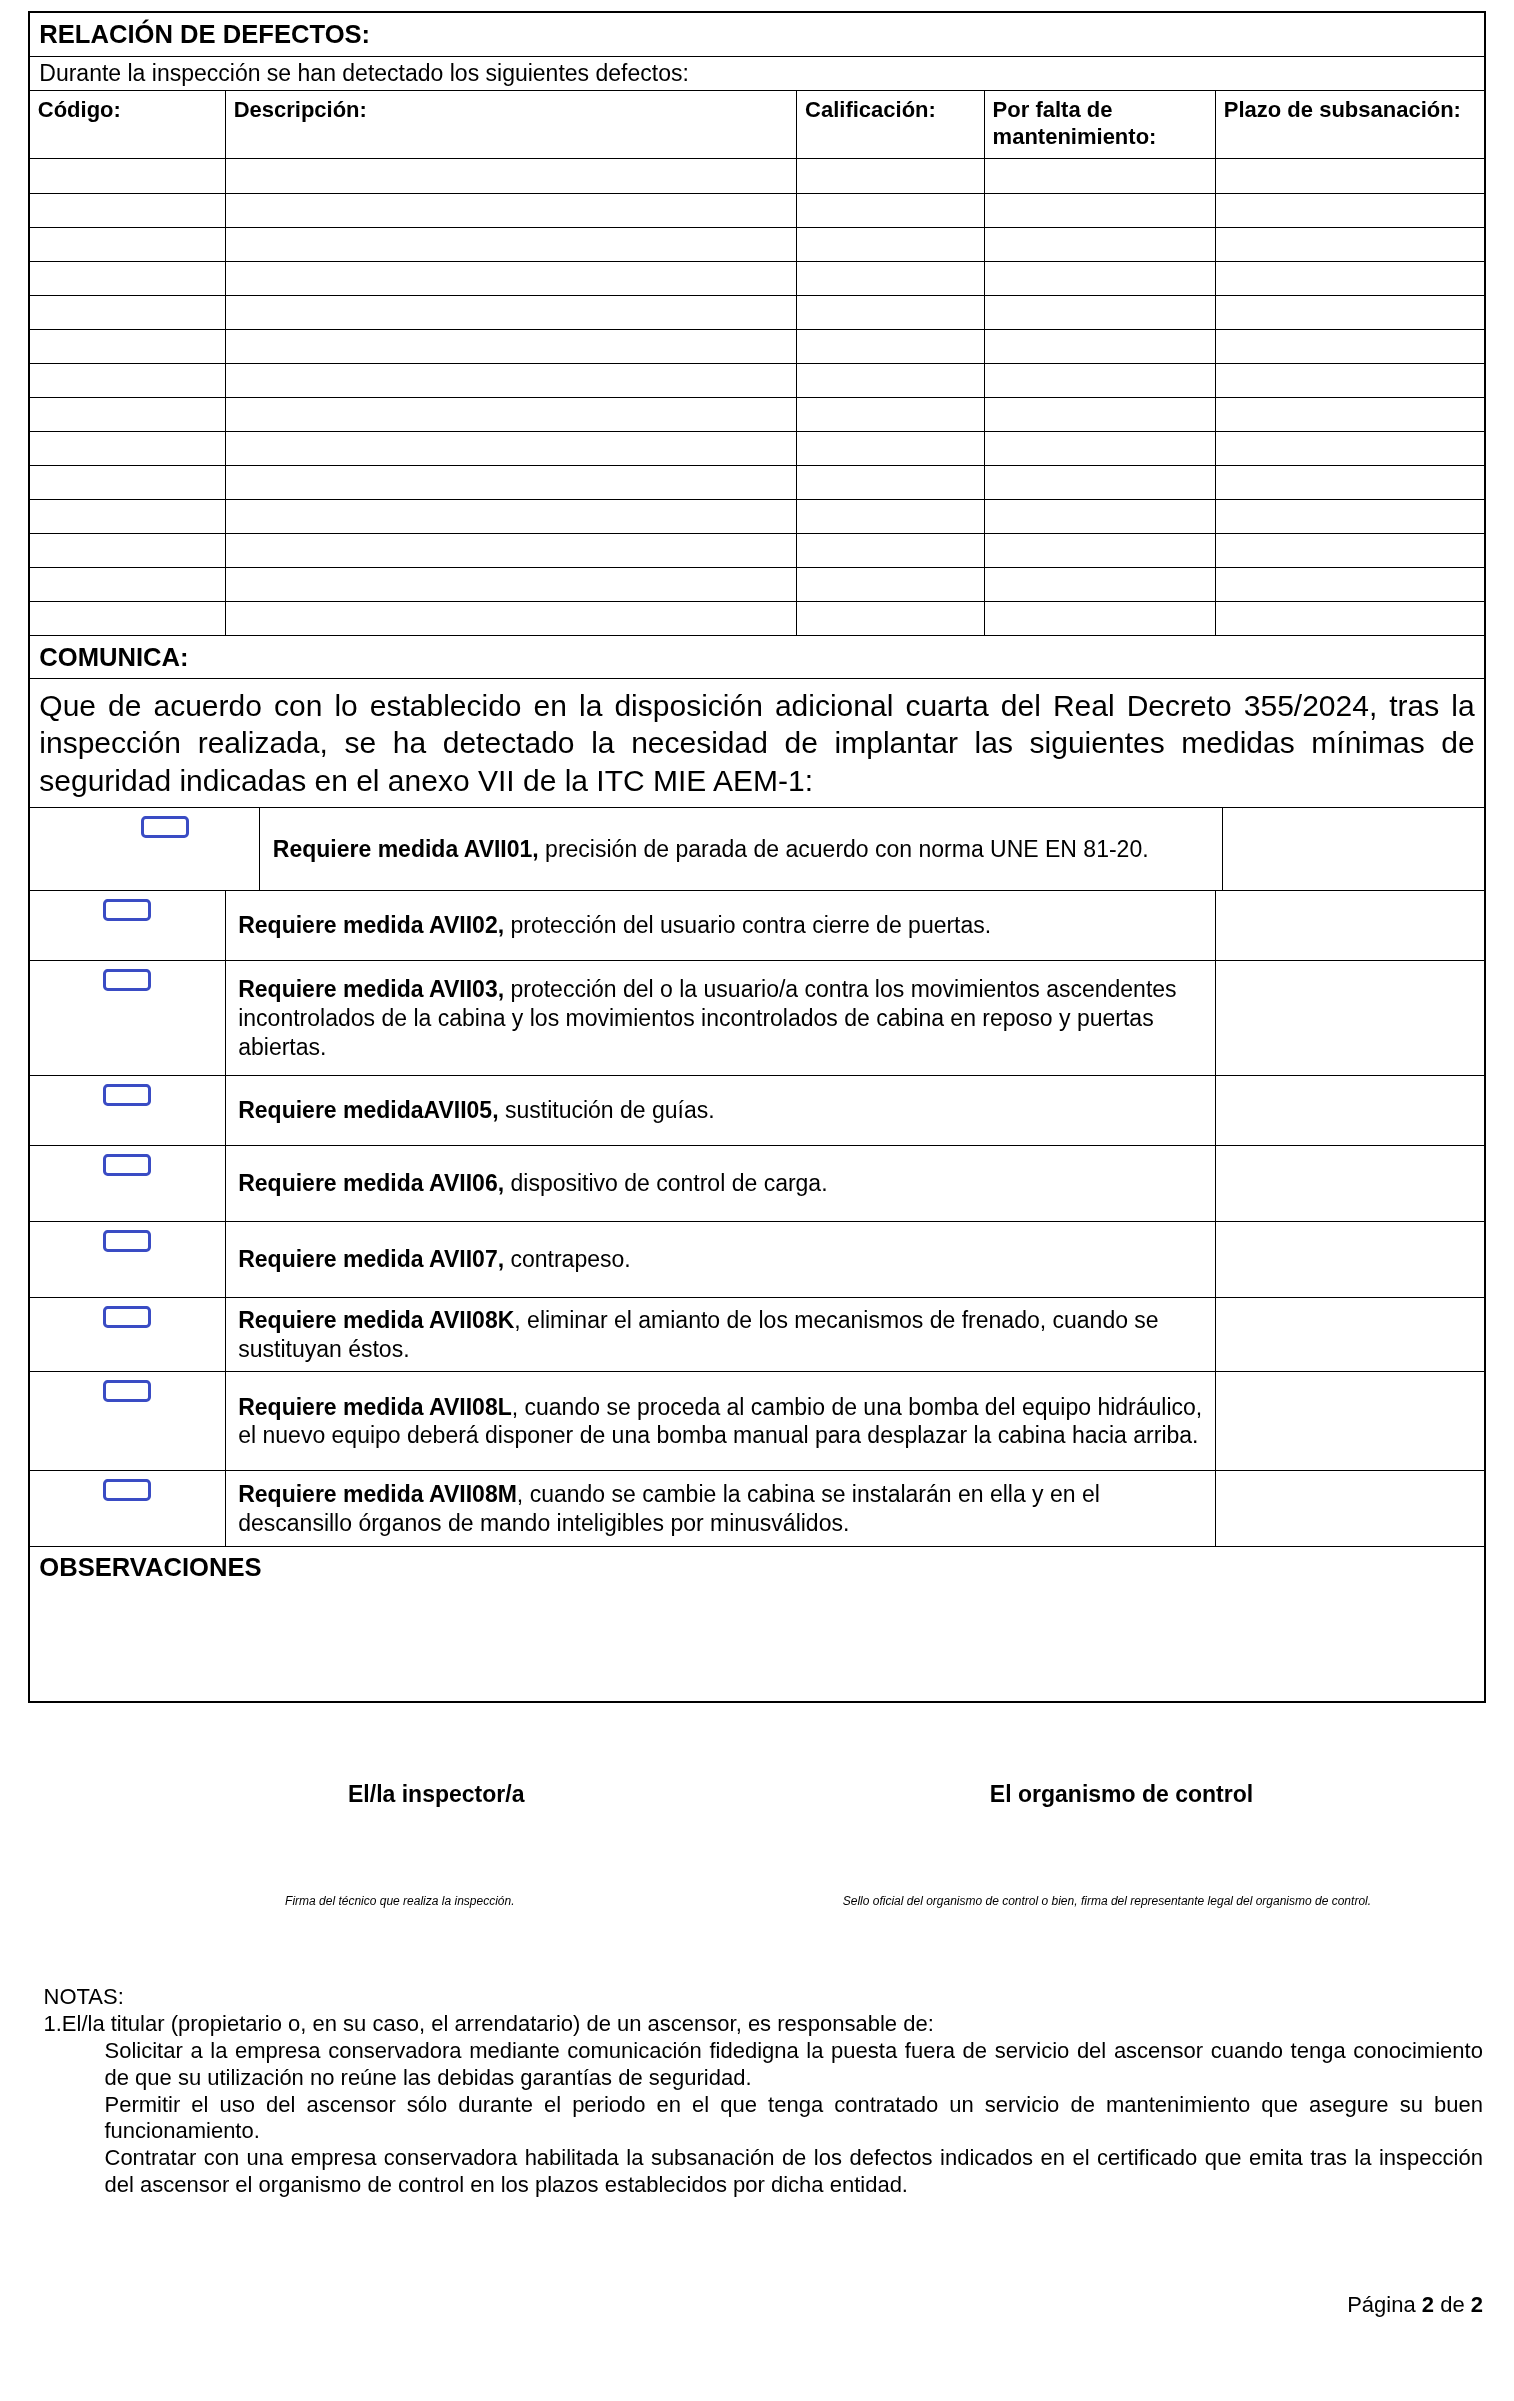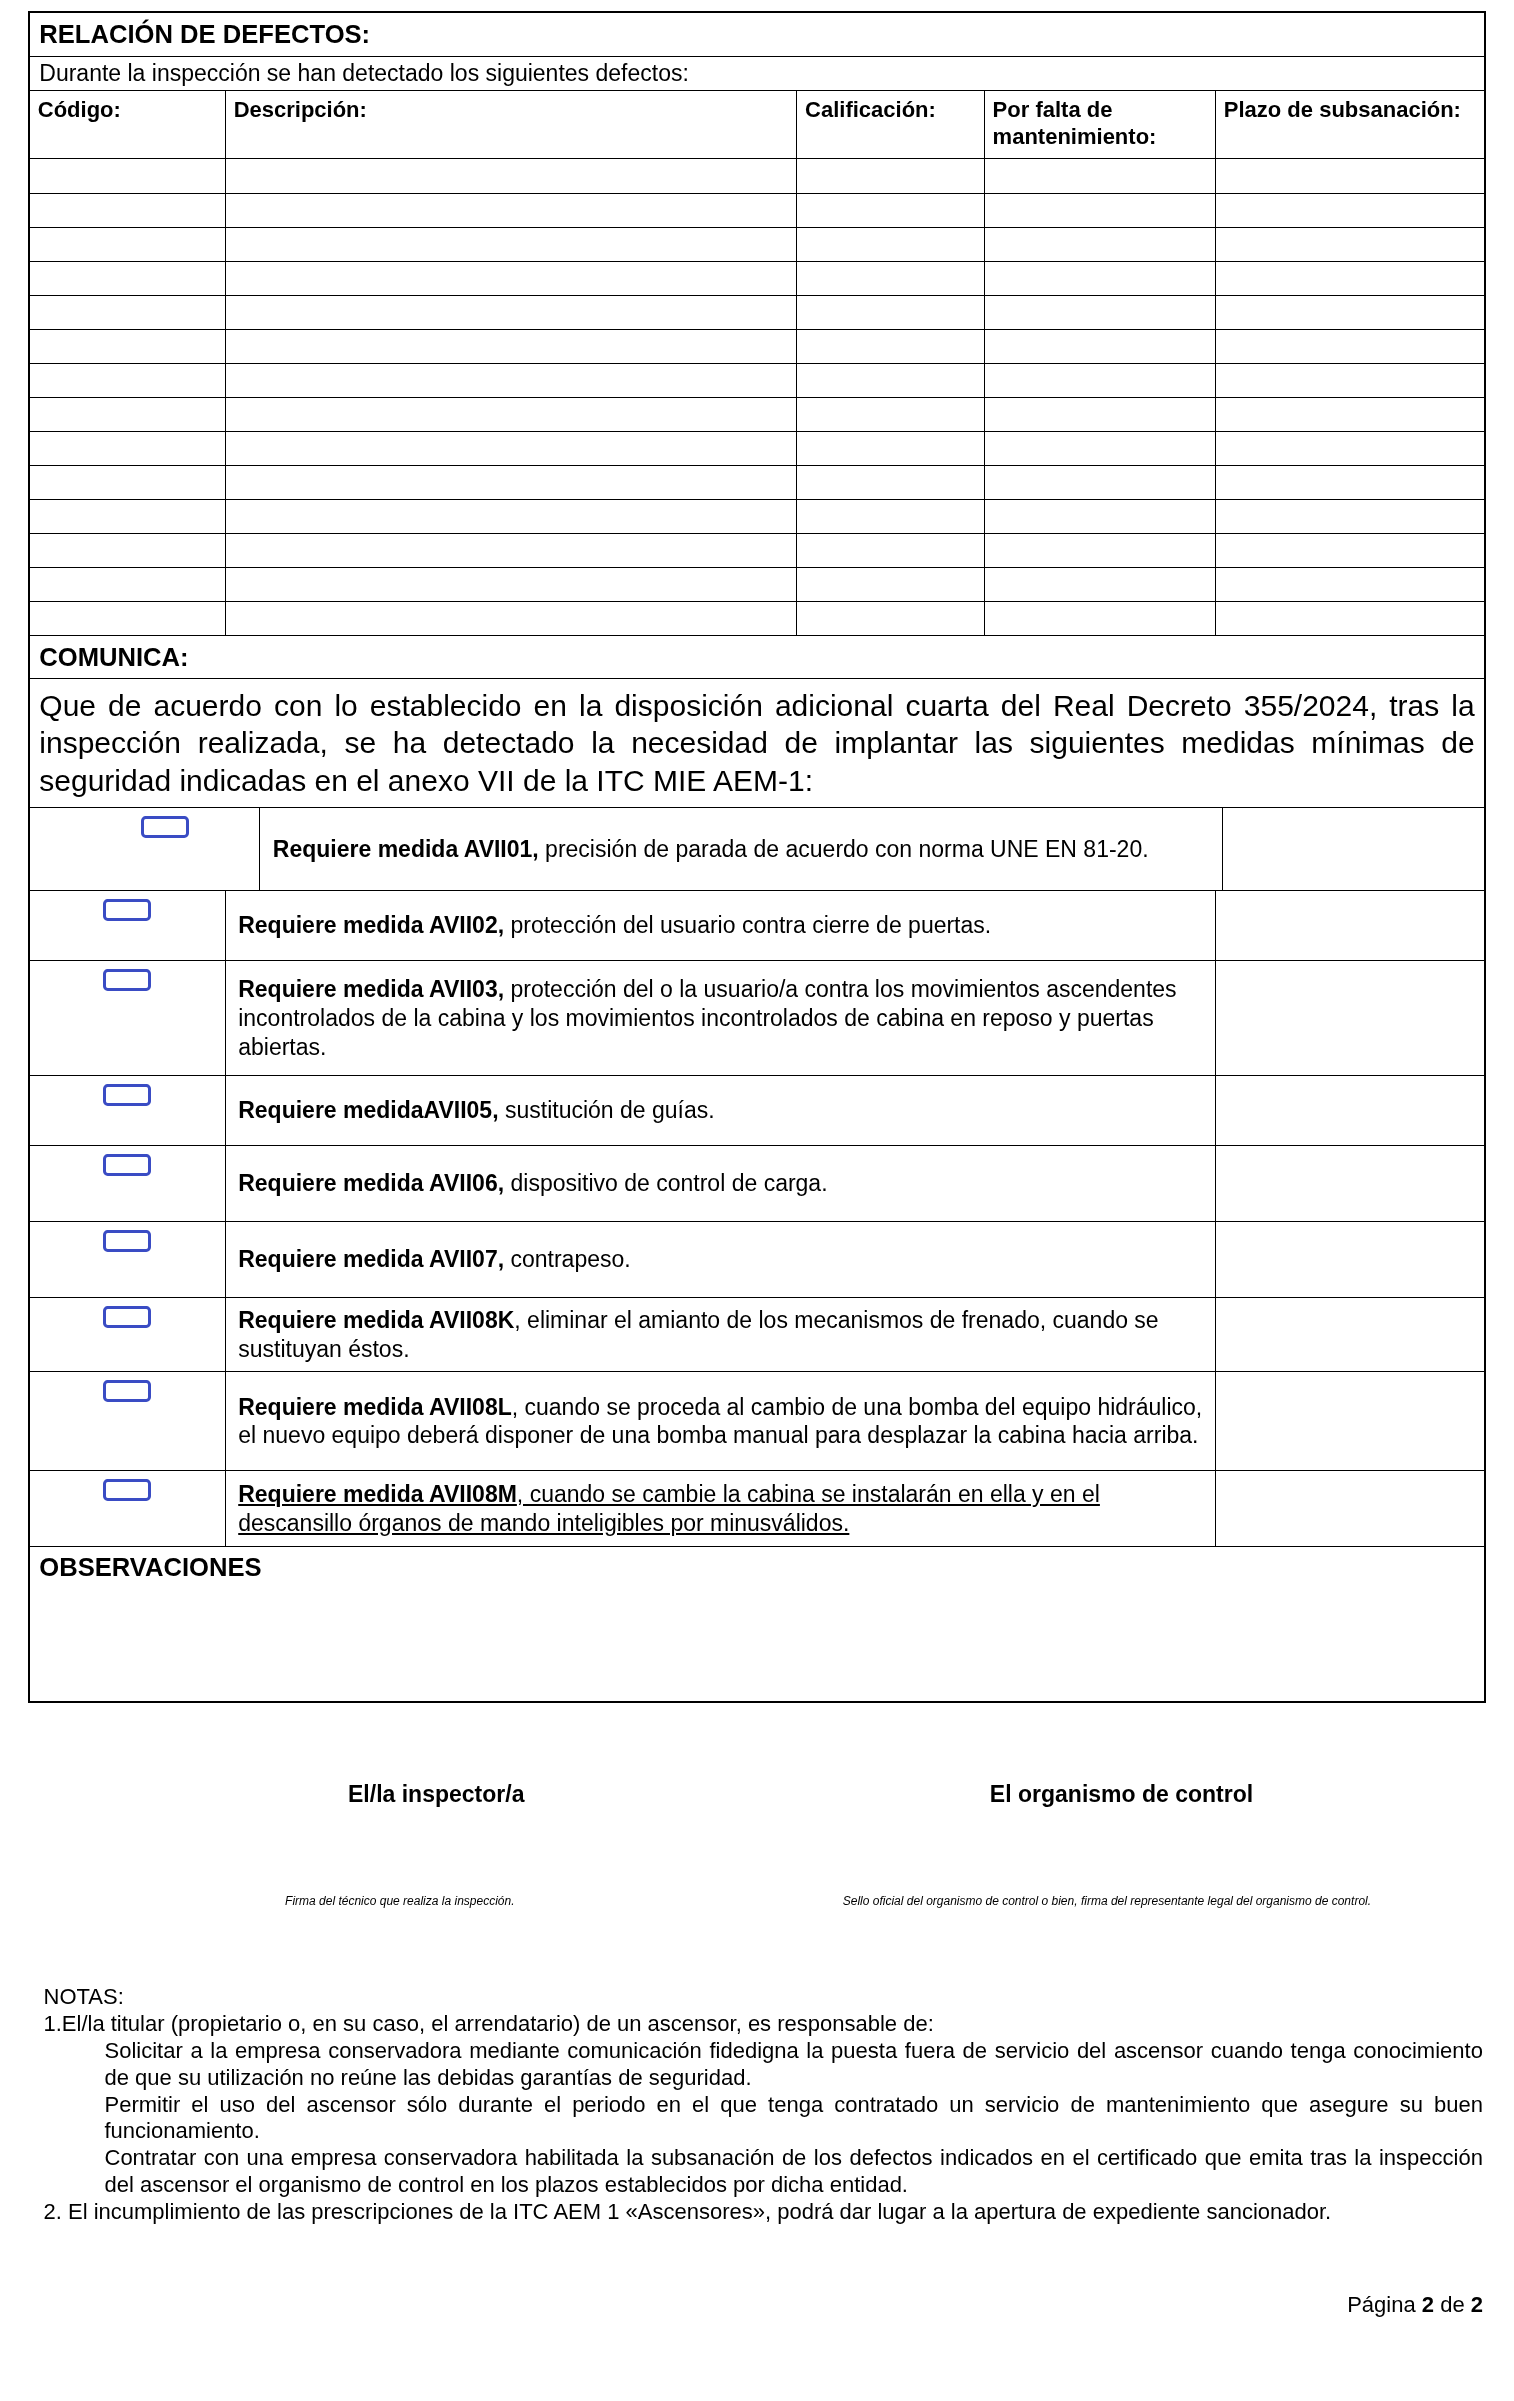--- a/index.html
+++ b/index.html
@@ -38,21 +38,21 @@
     border: 3.9px solid var(--checkbox-blue); border-radius: 4.7px; background: #fff;
   }
   [data-name="measures-list"] > :nth-child(1) { min-height: 82px; padding-left: 40px; }
   [data-name="measures-list"] > :nth-child(2) { min-height: 70px; }
   [data-name="measures-list"] > :nth-child(3) { min-height: 115px; }
   [data-name="measures-list"] > :nth-child(4) { min-height: 70px; }
   [data-name="measures-list"] > :nth-child(5) { min-height: 76px; }
   [data-name="measures-list"] > :nth-child(6) { min-height: 76px; }
   [data-name="measures-list"] > :nth-child(7) { min-height: 74px; }
   [data-name="measures-list"] > :nth-child(8) { min-height: 99px; }
-  [data-name="measures-list"] > :nth-child(9) { min-height: 76px; text-decoration: underline; }
+  [data-name="measures-list"] > :nth-child(9) { min-height: 76px; }
 
   .obs-row { font-size: 25.6px; font-weight: bold; min-height: 155px; padding: 6.2px 9.3px; }
 
   
   .sig-block { position: relative; height: 164px; margin-top: 78px; }
   .sig-title { position: absolute; top: 0; transform: translateX(-50%); font-weight: bold; font-size: 23px; white-space: nowrap; }
   .sig-title-inspector { left: 28%; }
   .sig-title-control { left: 75%; }
   .sig-caption { position: absolute; top: 113px; transform: translateX(-50%); font-style: italic; font-size: 12px; line-height: 1.3; text-align: center; }
   .sig-caption-inspector { left: 25.5%; white-space: nowrap; }
@@ -296,19 +296,18 @@
   <div class="notes" data-name="notes-section">
     <p data-name="notes-title">NOTAS:</p>
     <p data-name="note-item-1">1.El/la titular (propietario o, en su caso, el arrendatario) de un ascensor, es responsable de:</p>
     <div data-name="note1-subitems">
   <p class="note-sub" data-name="note-subitem">Solicitar a la empresa conservadora mediante comunicación fidedigna la puesta fuera de servicio del ascensor cuando tenga conocimiento de que su utilización no reúne las debidas garantías de seguridad.</p>
 
   <p class="note-sub" data-name="note-subitem">Permitir el uso del ascensor sólo durante el periodo en el que tenga contratado un servicio de mantenimiento que asegure su buen funcionamiento.</p>
 
   <p class="note-sub" data-name="note-subitem">Contratar con una empresa conservadora habilitada la subsanación de los defectos indicados en el certificado que emita tras la inspección del ascensor el organismo de control en los plazos establecidos por dicha entidad.</p>
 </div>
-    <p class="note-item2" data-name="note-item-2">2. El incumplimiento de las prescripciones de la ITC AEM 1 «Ascensores», podrá dar lugar a la apertura de expediente sancionador.</p>
   </div>
 
 </div>
 
 <div class="footer" data-name="page-footer"><span data-name="page-number-prefix">Página </span><b data-name="page-number-current">2</b><span data-name="page-number-separator"> de </span><b data-name="page-number-total">2</b></div>
 
 
 </body></html>

